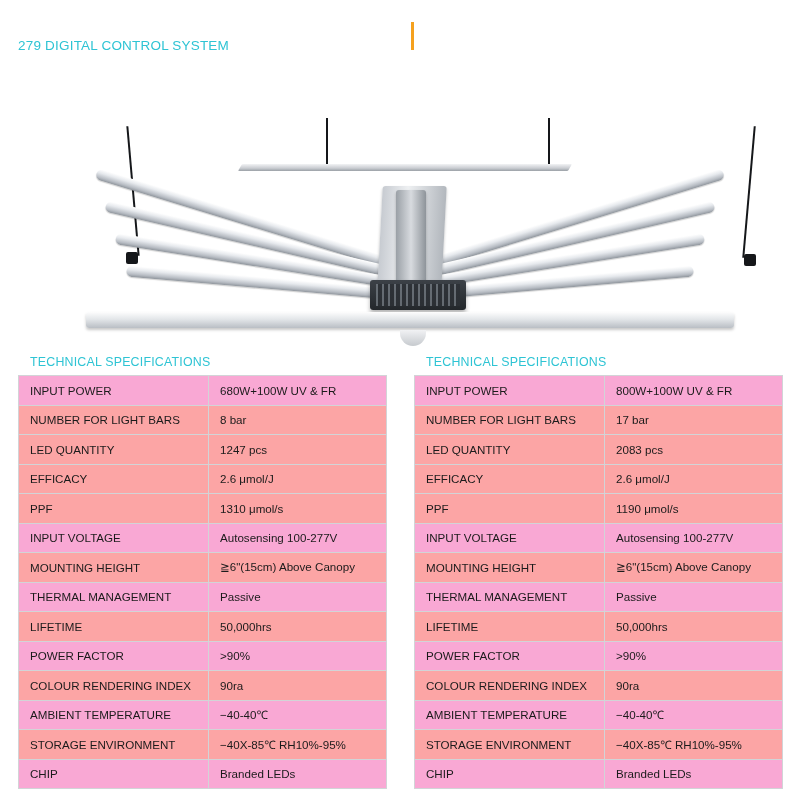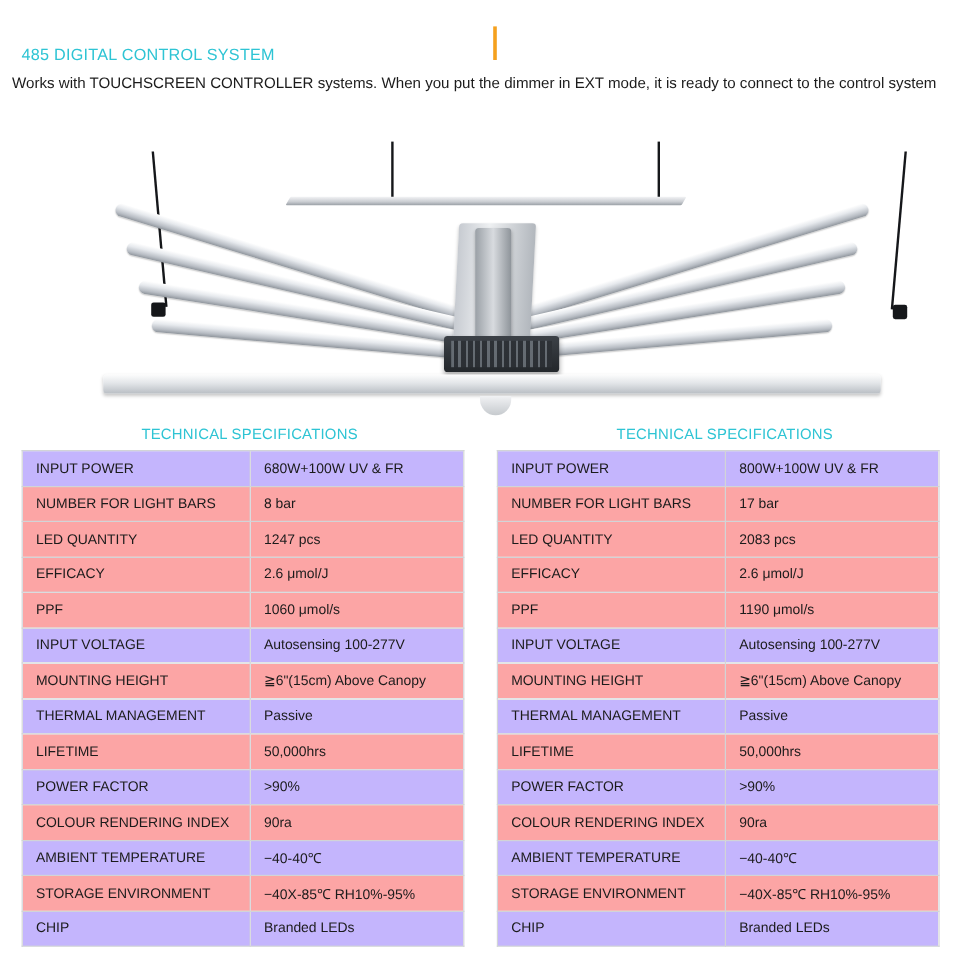--- a/index.html
+++ b/index.html
@@ -125,54 +125,52 @@
     width: 368px;
   }
   .spec-table.left  { left: 18px; }
   .spec-table.right { left: 414px; }
 
   .spec-head {
     font-size: 12.4px;
     color: #2ec4d4;
     letter-spacing: .2px;
     padding: 3px 0 6px 12px;
-    text-align: center;
   }
   table {
     border-collapse: collapse;
     width: 100%;
     table-layout: fixed;
   }
   td {
     border: 1px solid #d2d4d7;
     height: 29.5px;
     font-size: 11.6px;
     color: #1b1b1b;
     padding: 0 0 0 11px;
     vertical-align: middle;
     white-space: nowrap;
     overflow: hidden;
   }
   td.k { width: 190px; }
   td.v { width: 178px; }
   tr.alt td { background: #f1f2f3; }
-  tr td { background: #c4b5fd; }
+  tr td { background: #f9a8d4; }
   tr.alt td.k, tr.alt td.v { background: #fca5a5; }
 </style>
 </head>
 <body>
 
 <div class="page">
 
   <div class="accent-tick"></div>
 
-  <div class="section-title">485 DIGITAL CONTROL SYSTEM</div>
+  <div class="section-title">279 DIGITAL CONTROL SYSTEM</div>
 
   <div class="intro">
-    <div>Works with TOUCHSCREEN CONTROLLER systems. When you put the dimmer in EXT mode, it is ready to connect to the control system</div>
   </div>
 
   <div class="fixture">
     <div class="hang h1"></div>
     <div class="hang h2"></div>
     <div class="hang h3"></div>
     <div class="hang h4"></div>
     <div class="hang-bar"></div>
     <div class="clip c1"></div>
     <div class="clip c4"></div>
@@ -216,21 +214,21 @@
         <tr class="alt">
             <td class="k">LED QUANTITY</td>
             <td class="v">1247 pcs</td>
           </tr>
         <tr class="alt">
             <td class="k">EFFICACY</td>
             <td class="v">2.6  μmol/J</td>
           </tr>
         <tr class="alt">
             <td class="k">PPF</td>
-            <td class="v">1060 μmol/s</td>
+            <td class="v">1310 μmol/s</td>
           </tr>
         <tr>
             <td class="k">INPUT VOLTAGE</td>
             <td class="v">Autosensing 100-277V</td>
           </tr>
         <tr class="alt">
             <td class="k">MOUNTING HEIGHT</td>
             <td class="v">≧6"(15cm) Above Canopy</td>
           </tr>
         <tr>

